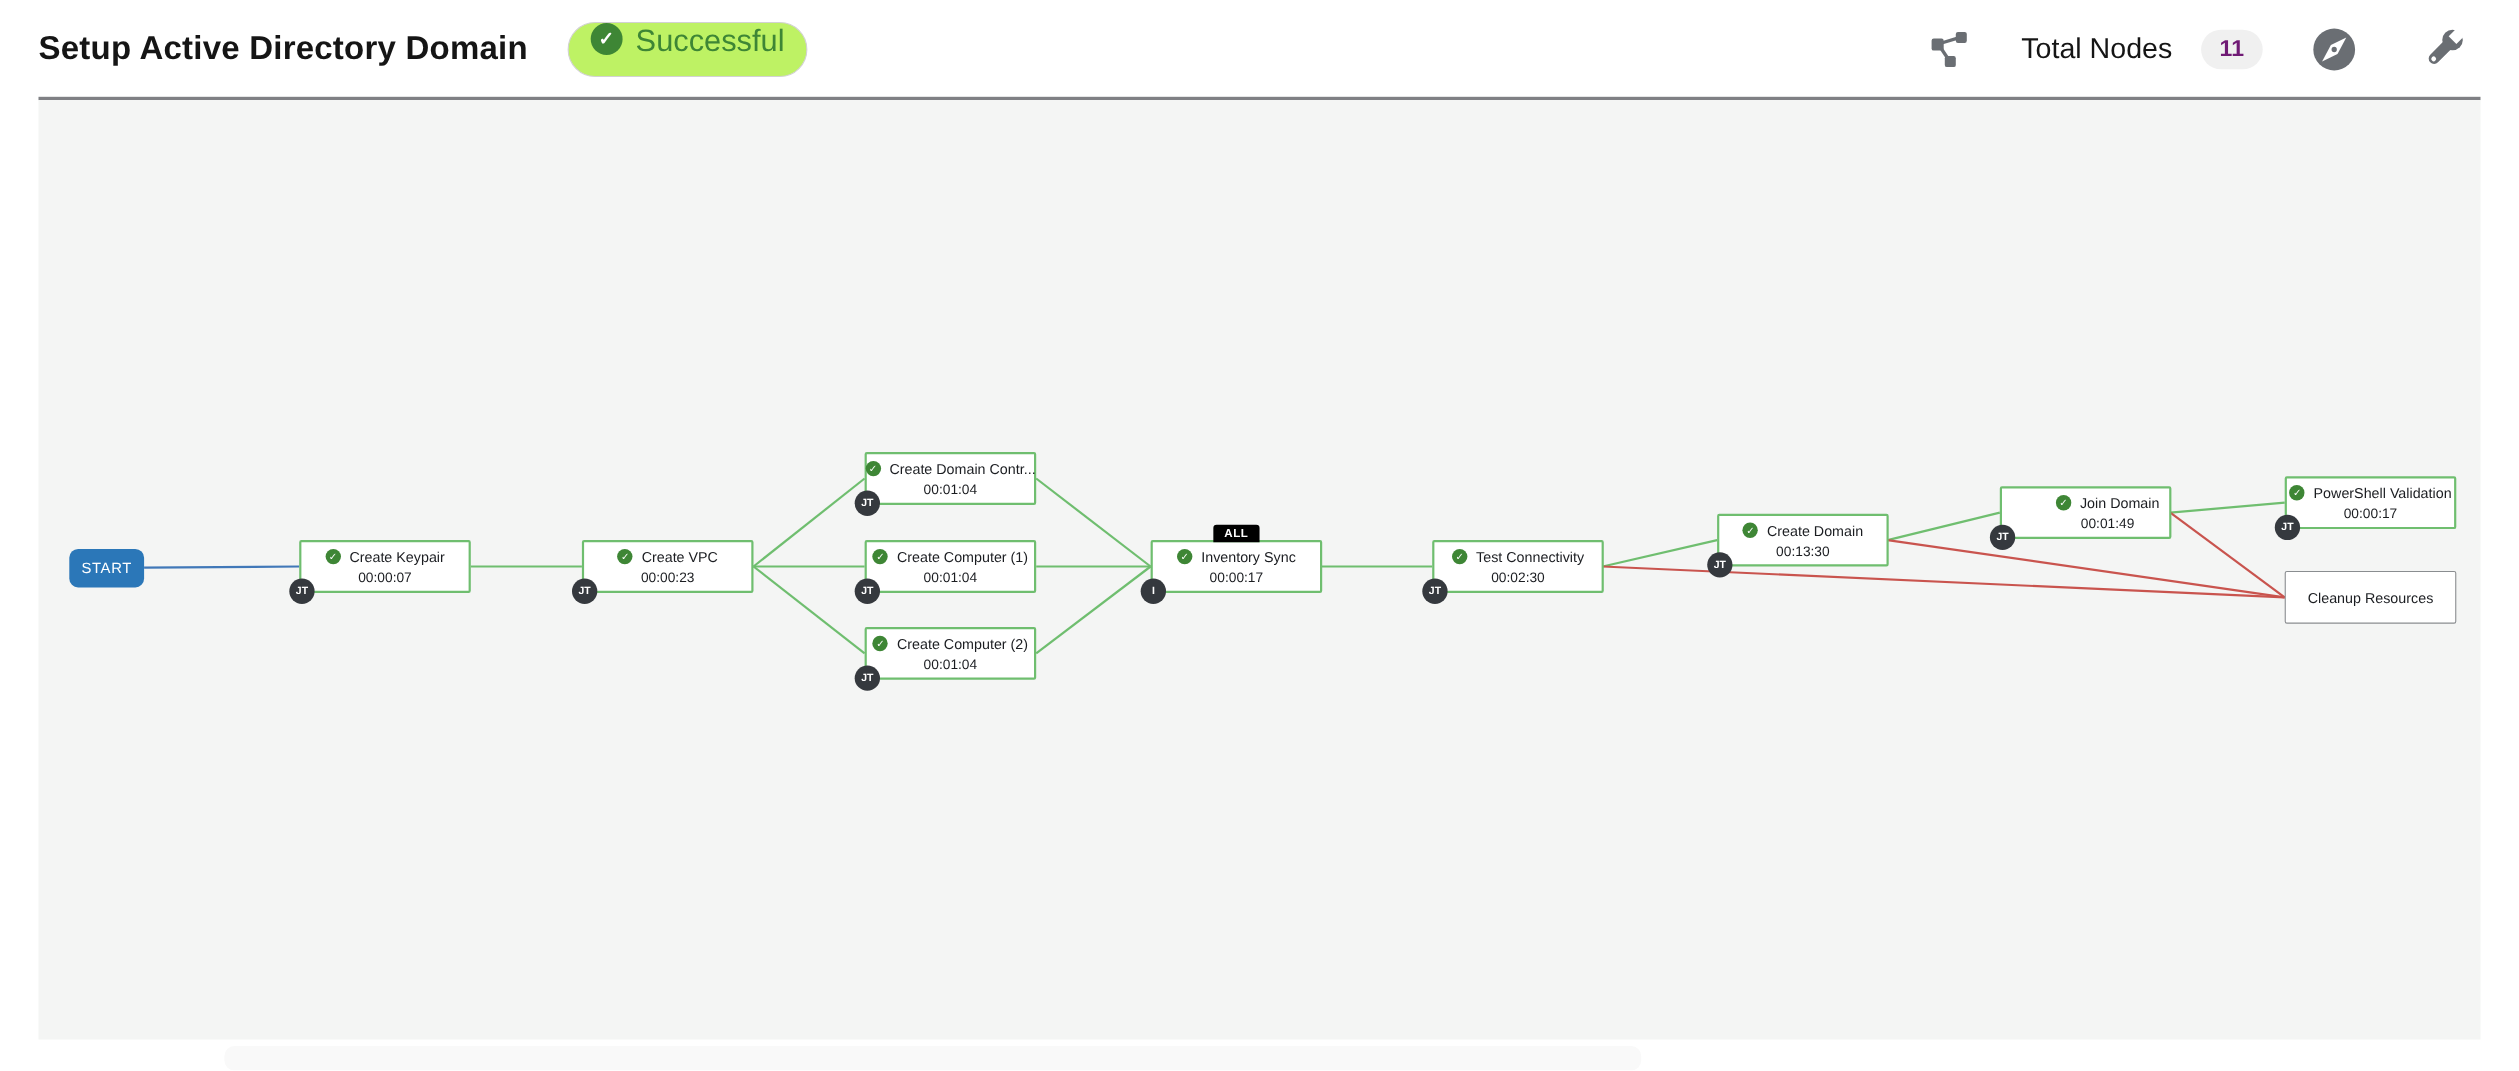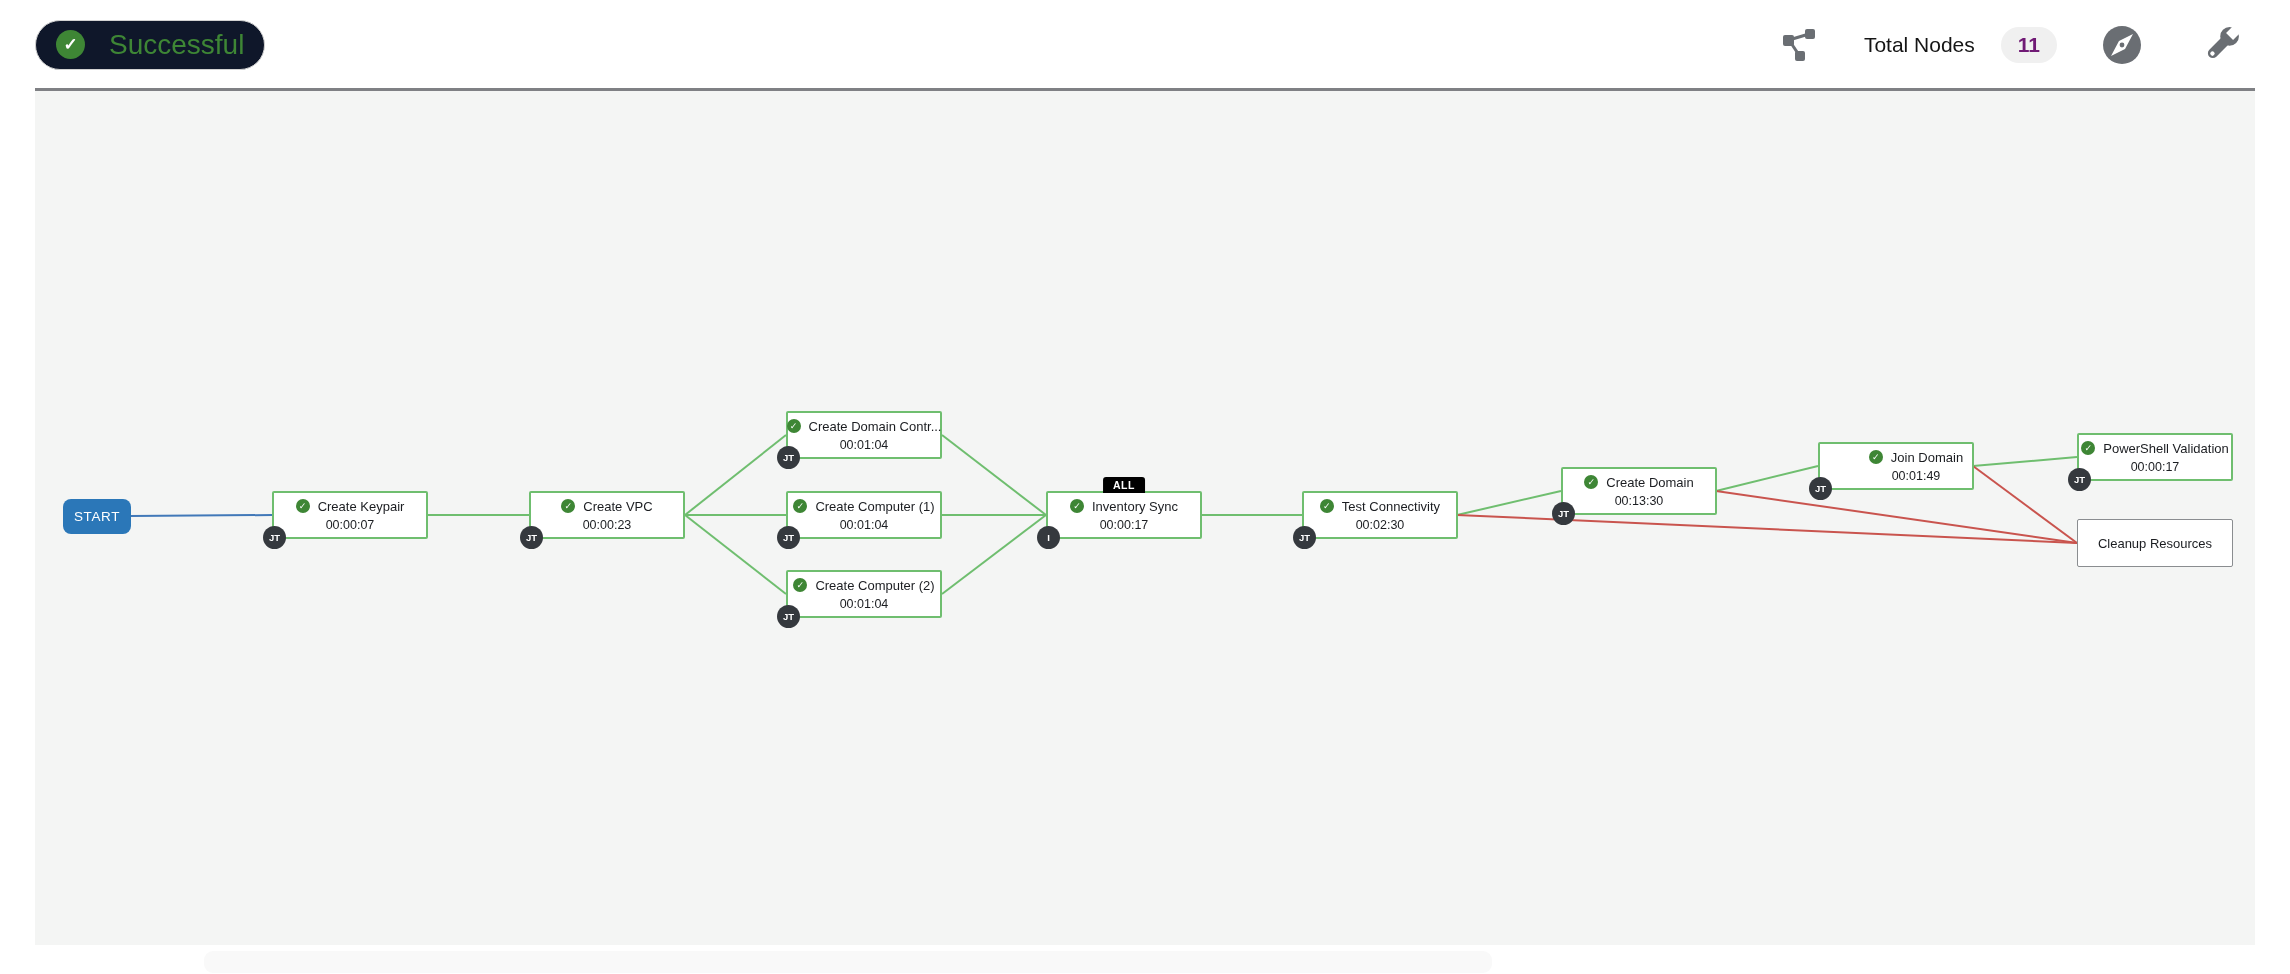--- a/index.html
+++ b/index.html
@@ -12,32 +12,32 @@
 
   
   .header{
     position:absolute;left:0;top:0;width:2290px;height:89px;
     display:flex;align-items:center;justify-content:space-between;
     padding:0 35px;box-sizing:border-box;background:#ffffff;
   }
   .header-left{display:flex;align-items:center;gap:36px;}
   .page-title{font-size:30px;font-weight:bold;letter-spacing:.2px;}
   .status-pill{
-    display:flex;align-items:center;gap:24px;height:48px;padding:0 20px;
-    border:1.5px solid #d2d2d2;border-radius:26px;background:#0f172a;
+    display:flex;align-items:flex-start;gap:12px;height:48px;padding:0 20px;
+    border:1.5px solid #d2d2d2;border-radius:26px;background:#bef264;
   }
   .status-pill .check-big{
     width:29px;height:29px;border-radius:50%;background:#3e8635;color:#fff;
     display:flex;align-items:center;justify-content:center;font-size:17px;font-weight:bold;
   }
   .status-pill .check-big::before{content:"\2713";}
   .status-text{font-size:28px;color:#3e8635;}
 
   .header-right{display:flex;align-items:center;}
-  .total-nodes-label{font-size:21px;color:#151515;margin-left:46px;}
+  .total-nodes-label{font-size:26px;color:#151515;margin-left:46px;}
   .count-badge{
     margin-left:26px;background:#f0f0f0;border-radius:19px;
     padding:6px 17px;font-size:21px;font-weight:bold;color:#701a75;
   }
   .hdr-icon{display:flex;align-items:center;justify-content:center;}
   .hdr-icon.compass{margin-left:44px;}
   .hdr-icon.wrench{margin-left:56px;margin-right:12px;}
 
   .divider{
     position:absolute;left:35px;top:88px;width:2220px;height:3px;background:#7f8084;
@@ -86,20 +86,21 @@
   .bottom-ghost-bar{
     position:absolute;left:204px;top:951px;width:1288px;height:22px;
     background:#f9f9f9;border-radius:9px;
   }
 </style>
 </head>
 <body>
 
 <div class="header">
   <div class="header-left">
+    <div class="page-title">Setup Active Directory Domain</div>
     <div class="status-pill">
       <span class="check-big"></span>
       <span class="status-text">Successful</span>
     </div>
   </div>
   <div class="header-right">
     <span class="hdr-icon">
       <svg width="36" height="34" viewBox="0 0 36 34">
         <line x1="7" y1="12" x2="27" y2="6" stroke="#6a6e73" stroke-width="3"></line>
         <line x1="7" y1="12" x2="17" y2="27" stroke="#6a6e73" stroke-width="3"></line>

